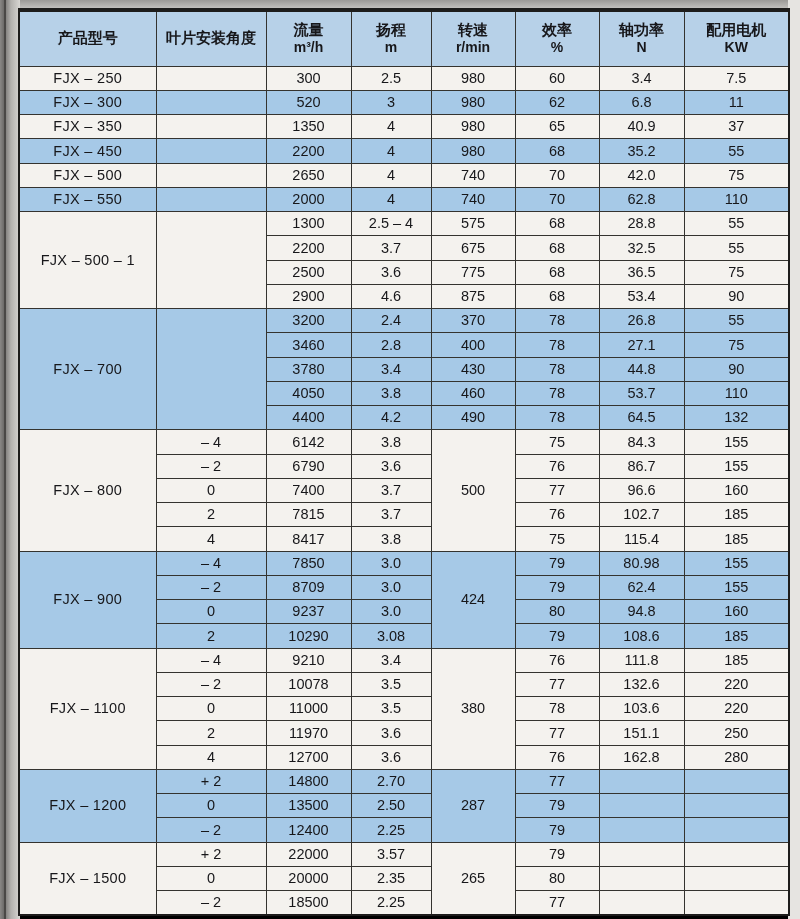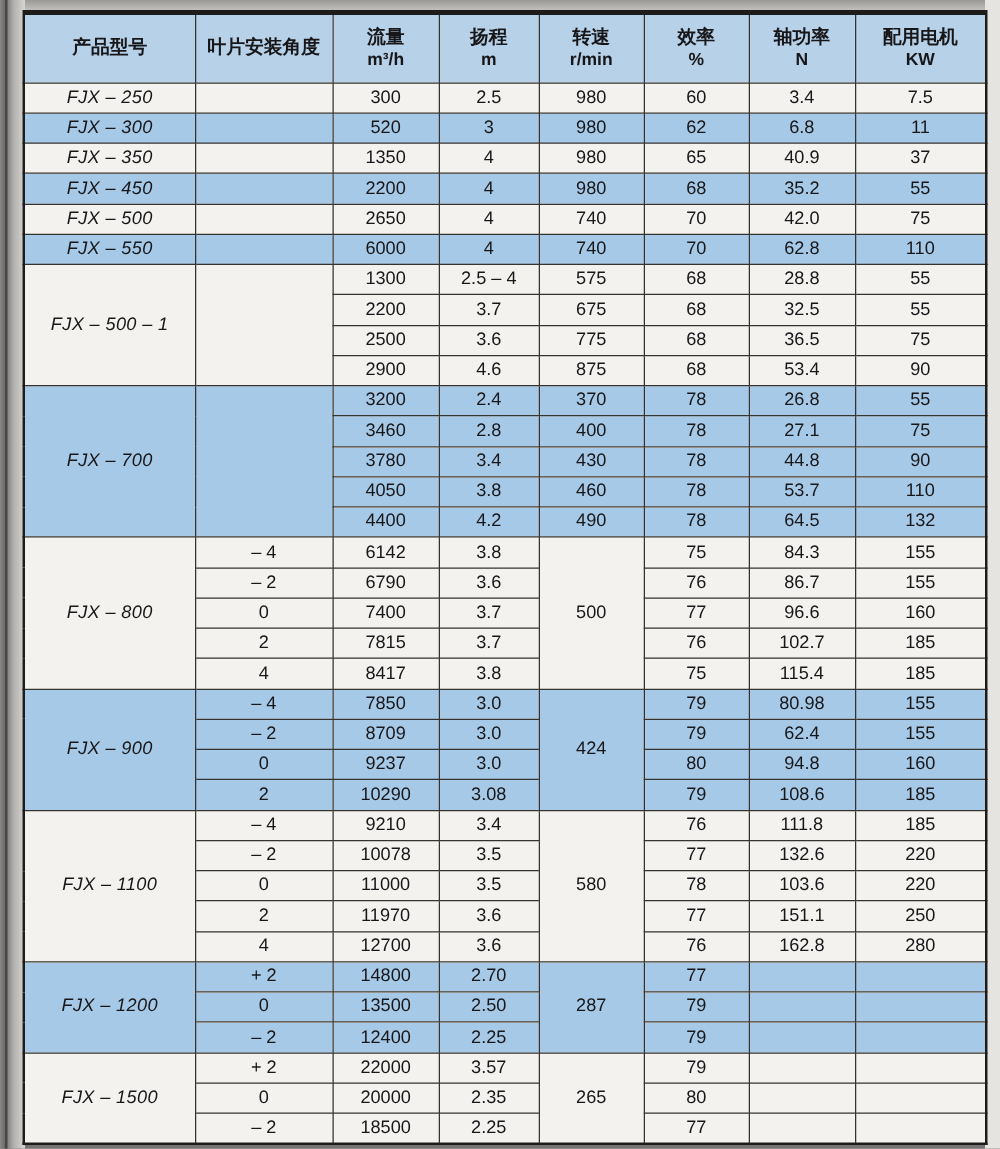--- a/index.html
+++ b/index.html
@@ -1,37 +1,37 @@
 <!DOCTYPE html>
 <html><head>
 <meta charset="utf-8">
 <style>
   html,body{margin:0;padding:0;}
   body{width:800px;height:919px;background:#d3d1ce;font-family:"Liberation Sans","DejaVu Sans",sans-serif;}
-  .page{position:relative;width:800px;height:919px;overflow:hidden;background:#737373;}
+  .page{position:relative;width:800px;height:919px;overflow:hidden;background:#000000;}
   .spine-shadow{position:absolute;left:0;top:0;width:20px;height:919px;
     background:linear-gradient(90deg,#8a8886 0%,#6f6d6b 18%,#b3b1ae 55%,#d8d6d3 100%);z-index:1;}
   .spine-line{position:absolute;left:4px;top:0;width:2px;height:919px;background:#4a4846;z-index:2;}
   .top-strip{position:absolute;left:0;top:0;width:800px;height:9px;
     background:linear-gradient(180deg,#9b9996 0%,#c6c4c1 100%);z-index:0;}
   .right-strip{position:absolute;right:0;top:0;width:12px;height:919px;background:#e6e4e1;}
 
   table.spec{position:absolute;left:18px;top:8px;width:770px;z-index:3;
     border-collapse:collapse;table-layout:fixed;background:#f4f2ee;
     border:2.5px solid #1d1c1b;border-top-width:4.5px;}
   .spec th,.spec td{border:1.4px solid #34332f;text-align:center;vertical-align:middle;
     padding:0;overflow:hidden;color:#17171a;}
   .spec thead tr{height:56px;}
   .spec thead th{background:#b7d1e8;font-weight:bold;font-size:15px;line-height:1.25;}
   .spec thead .h2{font-weight:bold;font-size:14px;}
   .spec tbody tr{height:24.25px;}
   .spec tbody td{font-size:14.5px;line-height:1;}
   .spec tbody tr.white td{background:#f4f2ee;}
   .spec tbody tr.blue td{background:#a6c9e7;}
-  .spec td.model{font-size:14.5px;letter-spacing:.3px;font-style:italic;}
+  .spec td.model{font-size:14.5px;letter-spacing:.3px;}
 </style>
 </head>
 <body>
 
 <div class="page">
   <div class="top-strip"></div>
   <div class="right-strip"></div>
 
   <table class="spec">
     <colgroup>
@@ -125,21 +125,21 @@
           <td>2650</td>
           <td>4</td>
           <td>740</td>
           <td>70</td>
           <td>42.0</td>
           <td>75</td>
         </tr>
         <tr class="blue">
           <td rowspan="1" class="model">FJX – 550</td>
           <td rowspan="1"></td>
-          <td>6000</td>
+          <td>2000</td>
           <td>4</td>
           <td>740</td>
           <td>70</td>
           <td>62.8</td>
           <td>110</td>
         </tr>
         <tr class="white">
           <td rowspan="4" class="model">FJX – 500 – 1</td>
           <td rowspan="4"></td>
           <td>1300</td>
@@ -289,21 +289,21 @@
           <td>3.08</td>
           <td>79</td>
           <td>108.6</td>
           <td>185</td>
         </tr>
         <tr class="white">
           <td rowspan="5" class="model">FJX – 1100</td>
           <td>– 4</td>
           <td>9210</td>
           <td>3.4</td>
-          <td rowspan="5">580</td>
+          <td rowspan="5">380</td>
           <td>76</td>
           <td>111.8</td>
           <td>185</td>
         </tr>
         <tr class="white">
           <td>– 2</td>
           <td>10078</td>
           <td>3.5</td>
           <td>77</td>
           <td>132.6</td>

